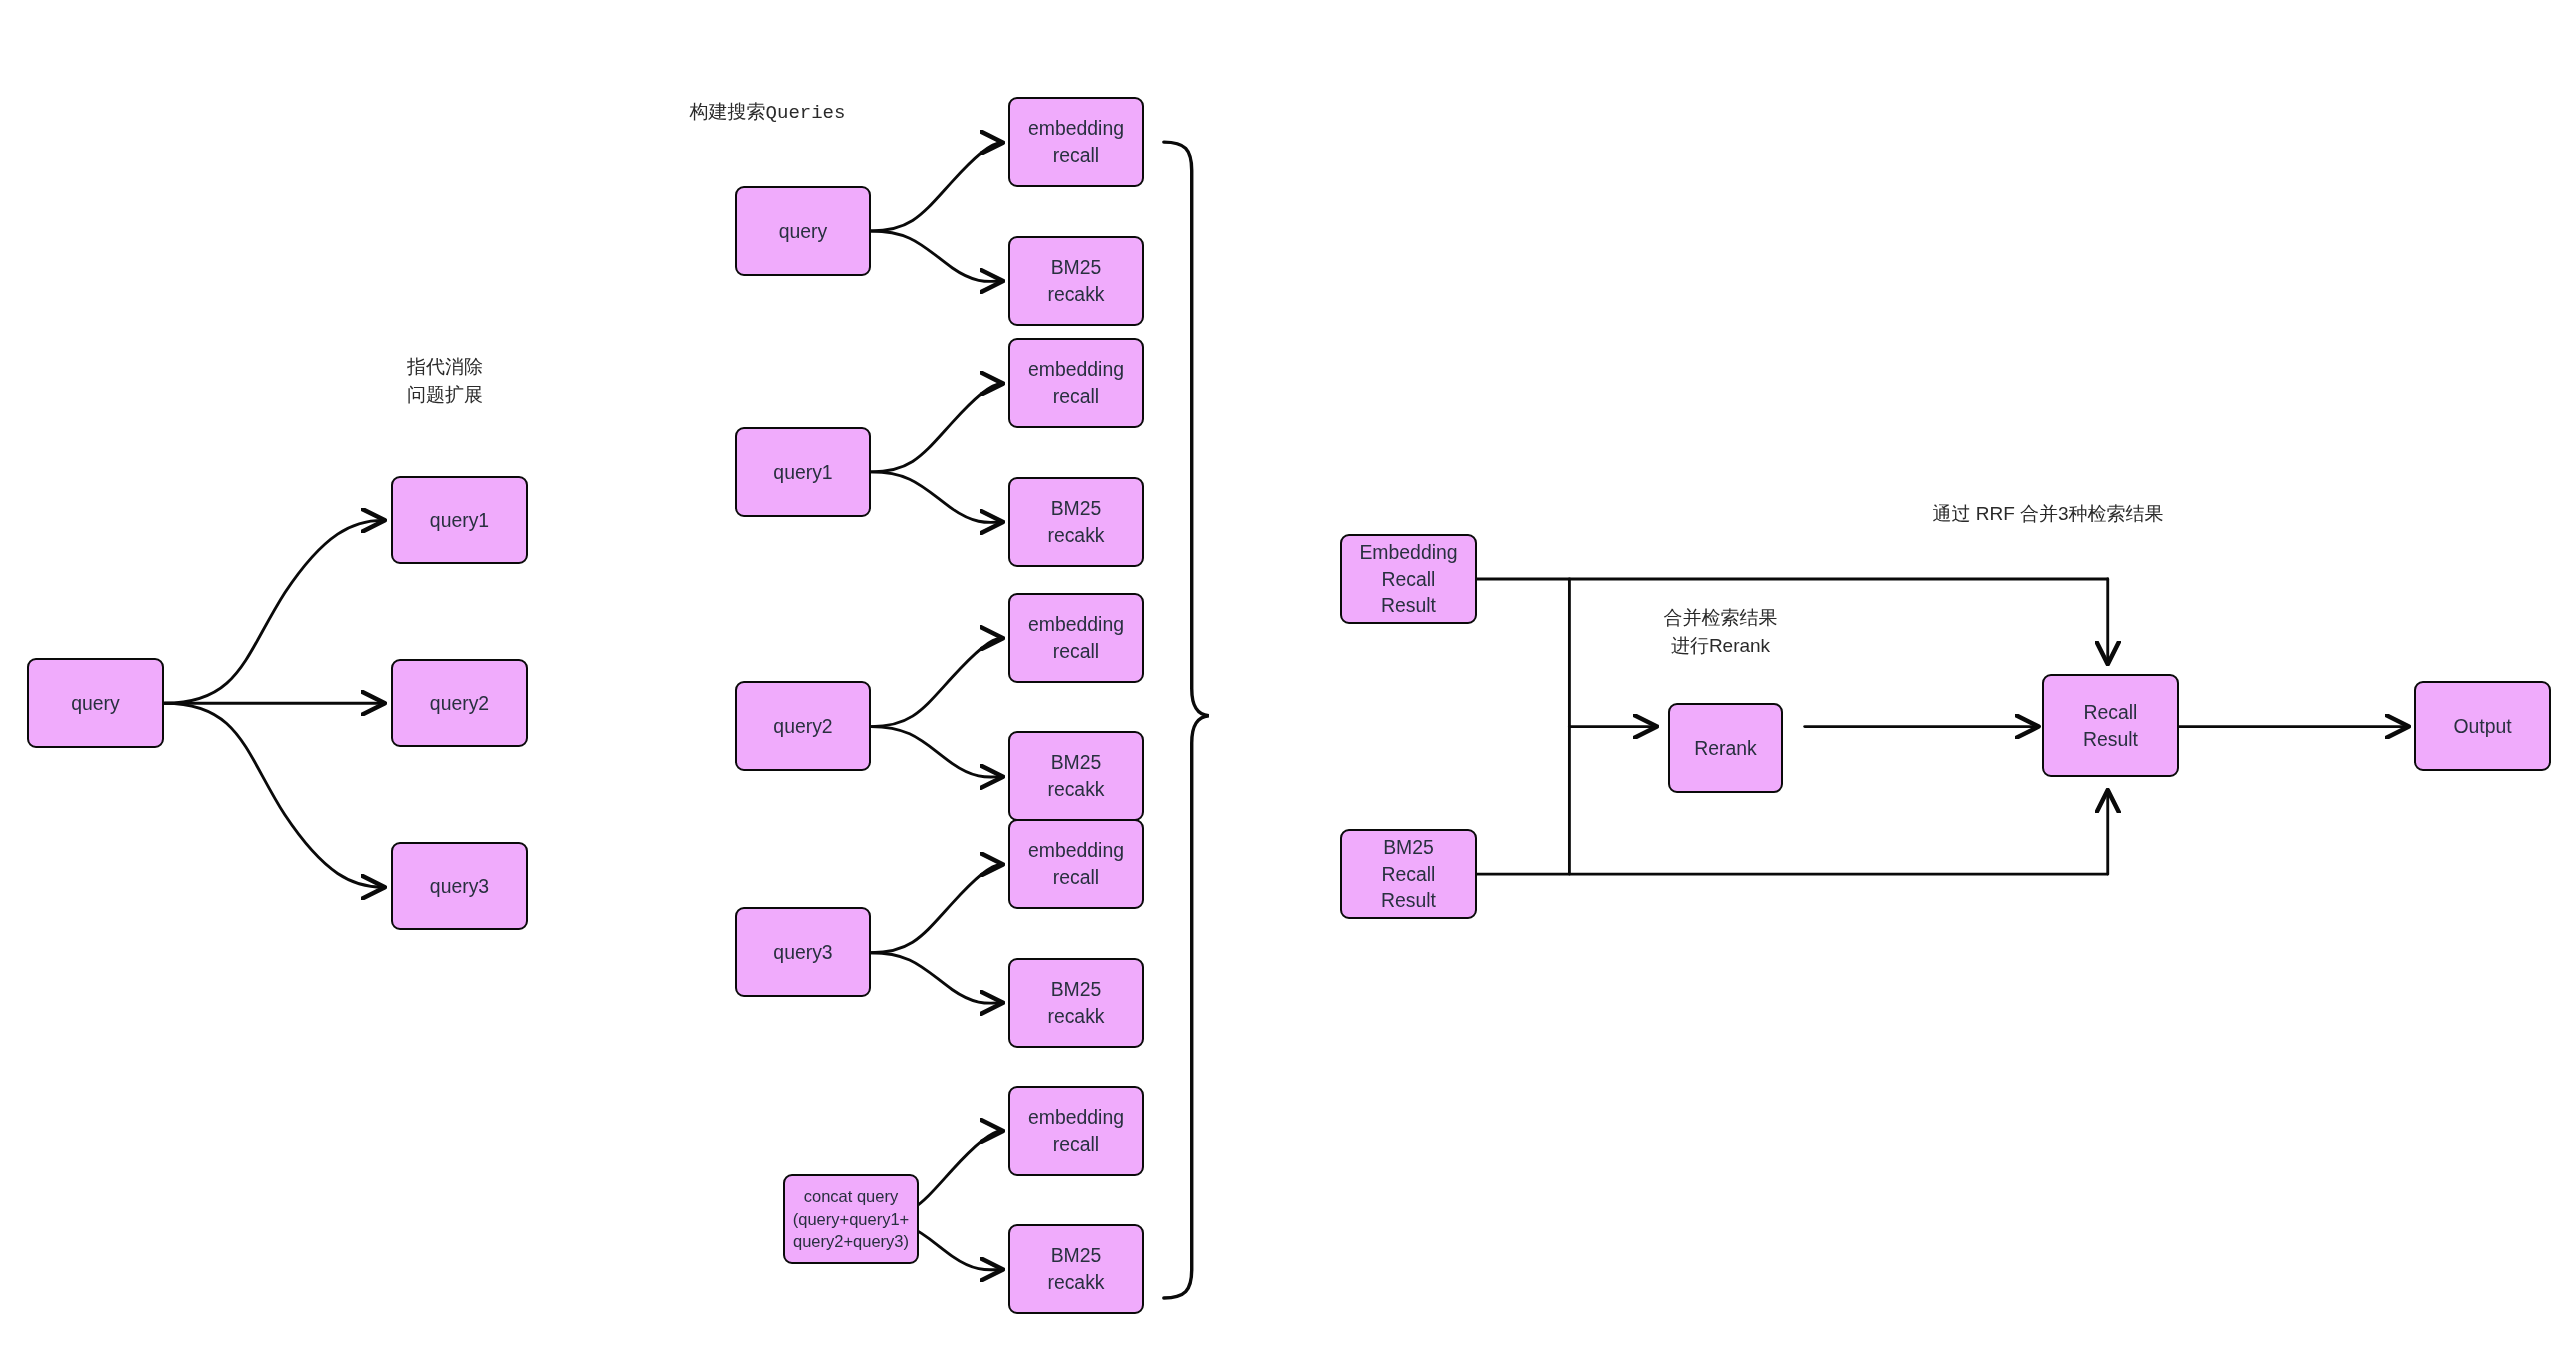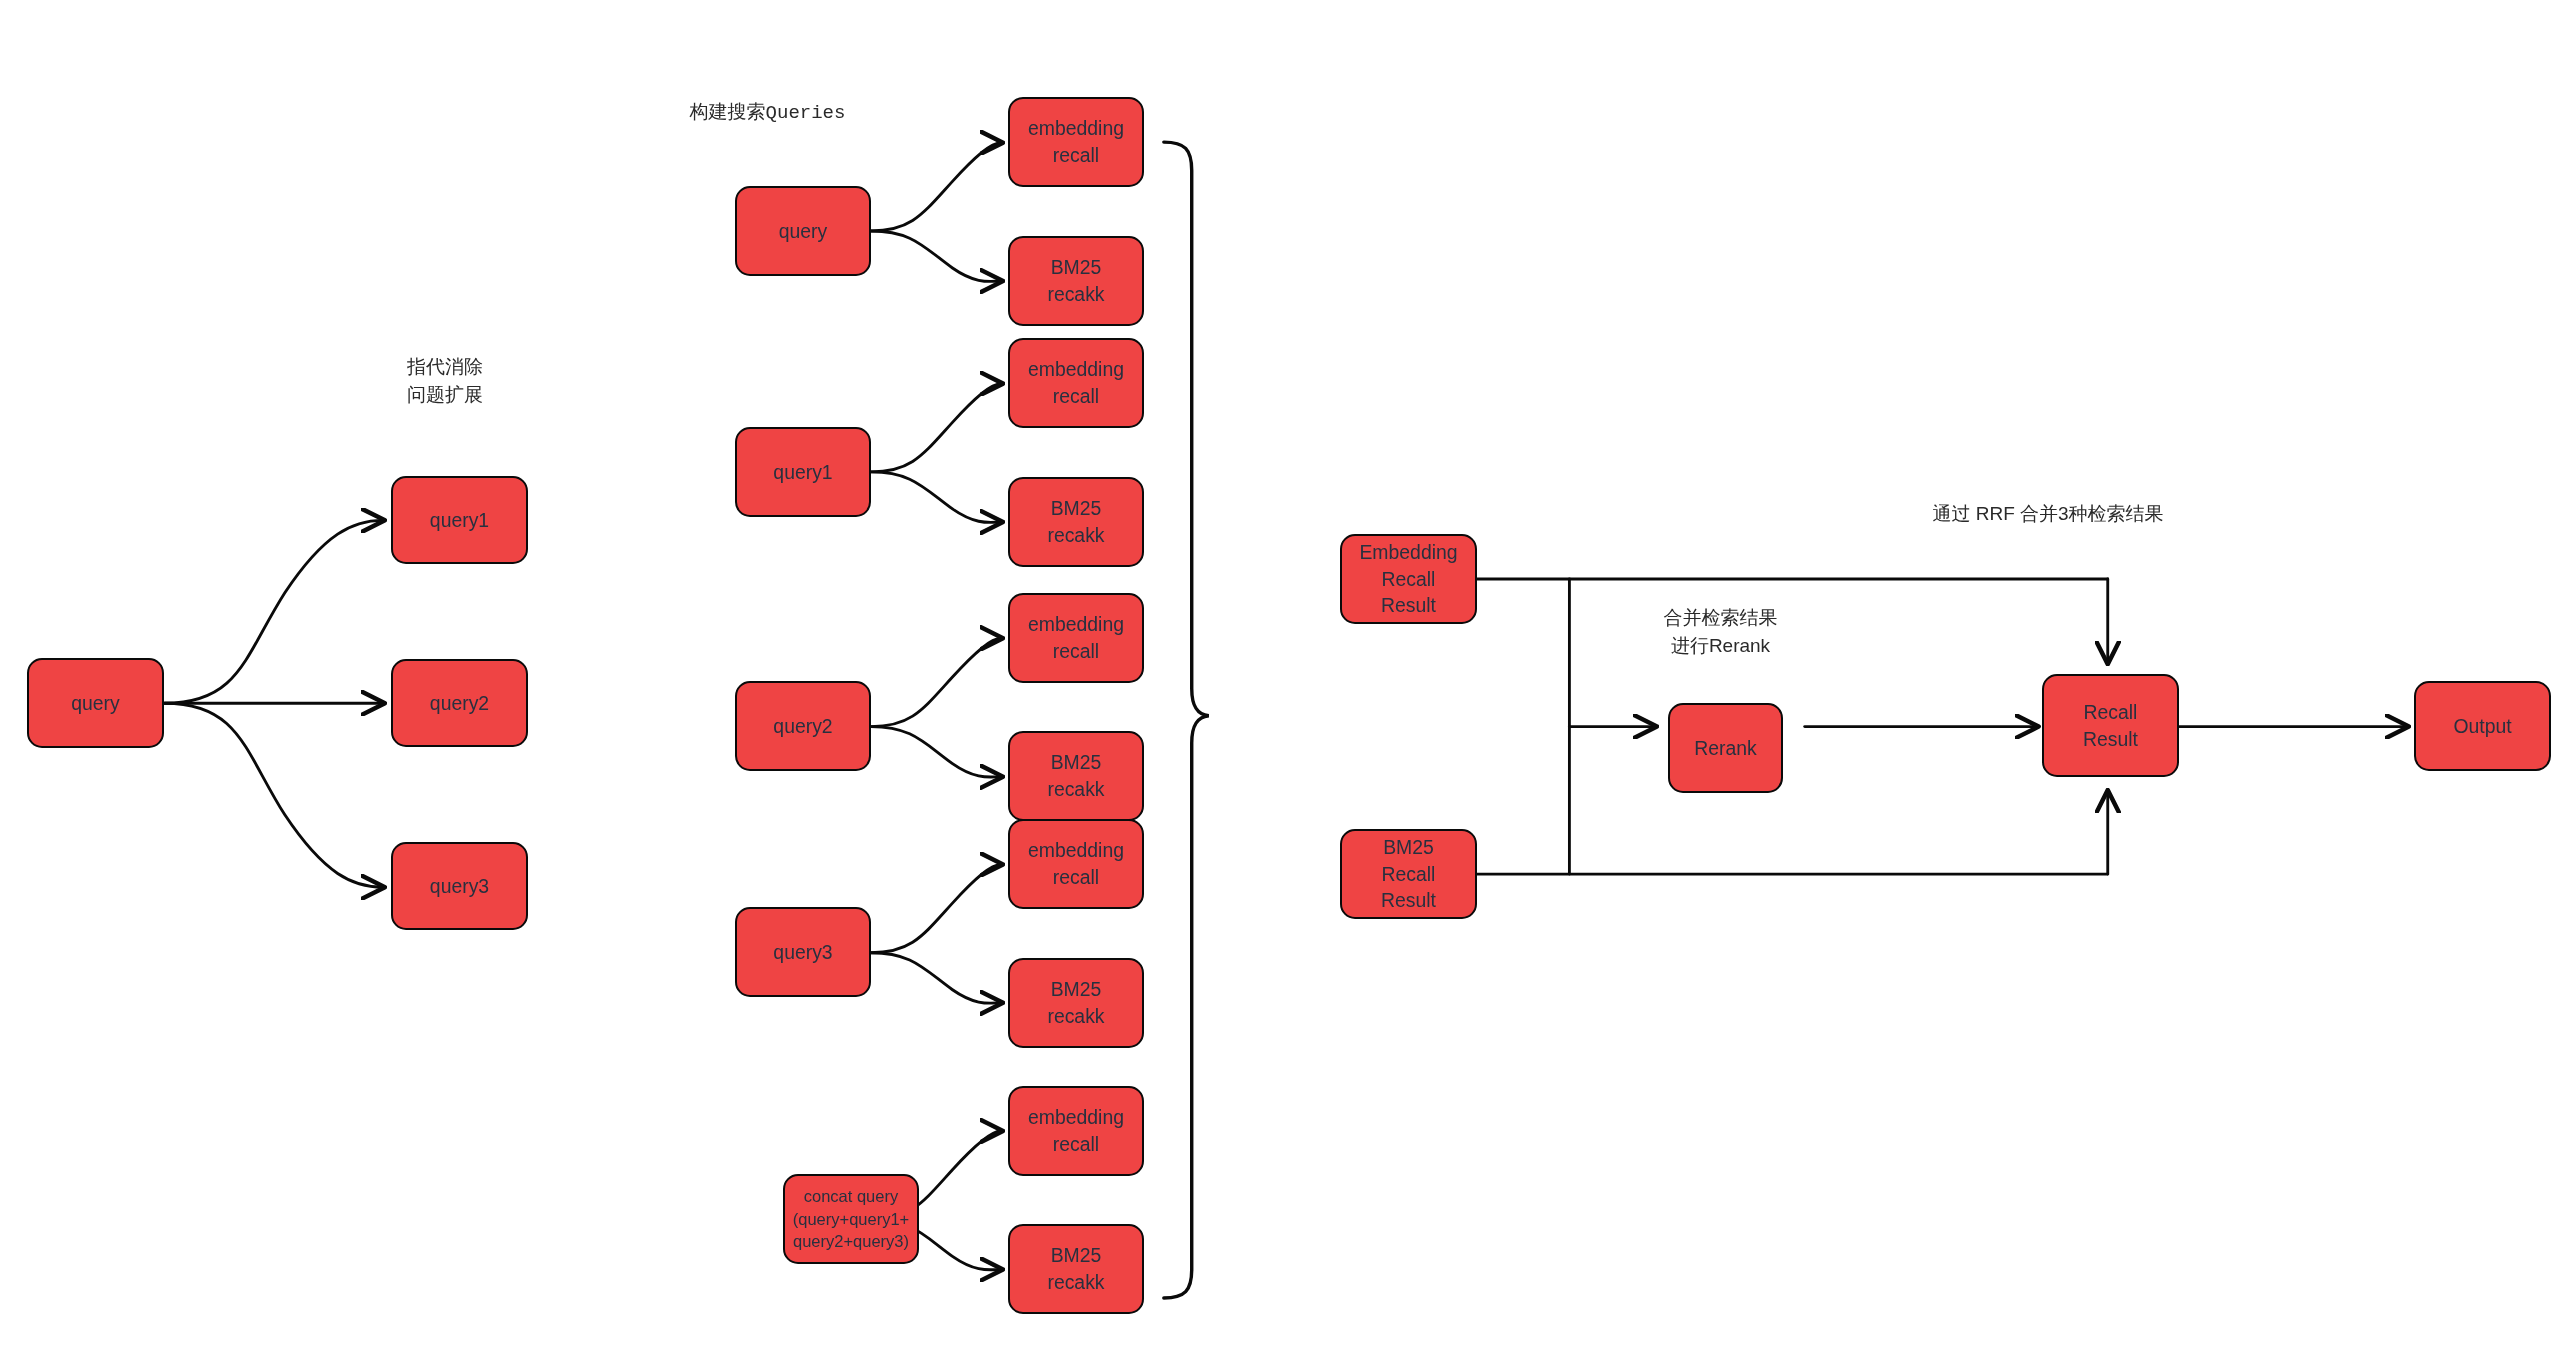--- a/index.html
+++ b/index.html
@@ -21,23 +21,23 @@
     position: absolute;
     top: 0;
     left: 0;
     width: 2576px;
     height: 1354px;
     pointer-events: none;
   }
   .node {
     position: absolute;
     box-sizing: border-box;
-    background: #ef4444;
+    background: #f0abfc;
     border: 2.8px solid #0a0a0a;
-    border-radius: 15px;
+    border-radius: 9px;
     display: flex;
     align-items: center;
     justify-content: center;
     text-align: center;
     color: #28303f;
     font-size: 19.4px;
     line-height: 1.38;
     font-family: "Liberation Sans", "DejaVu Sans", sans-serif;
     white-space: pre-line;
     padding: 2.3px 4.6px;

